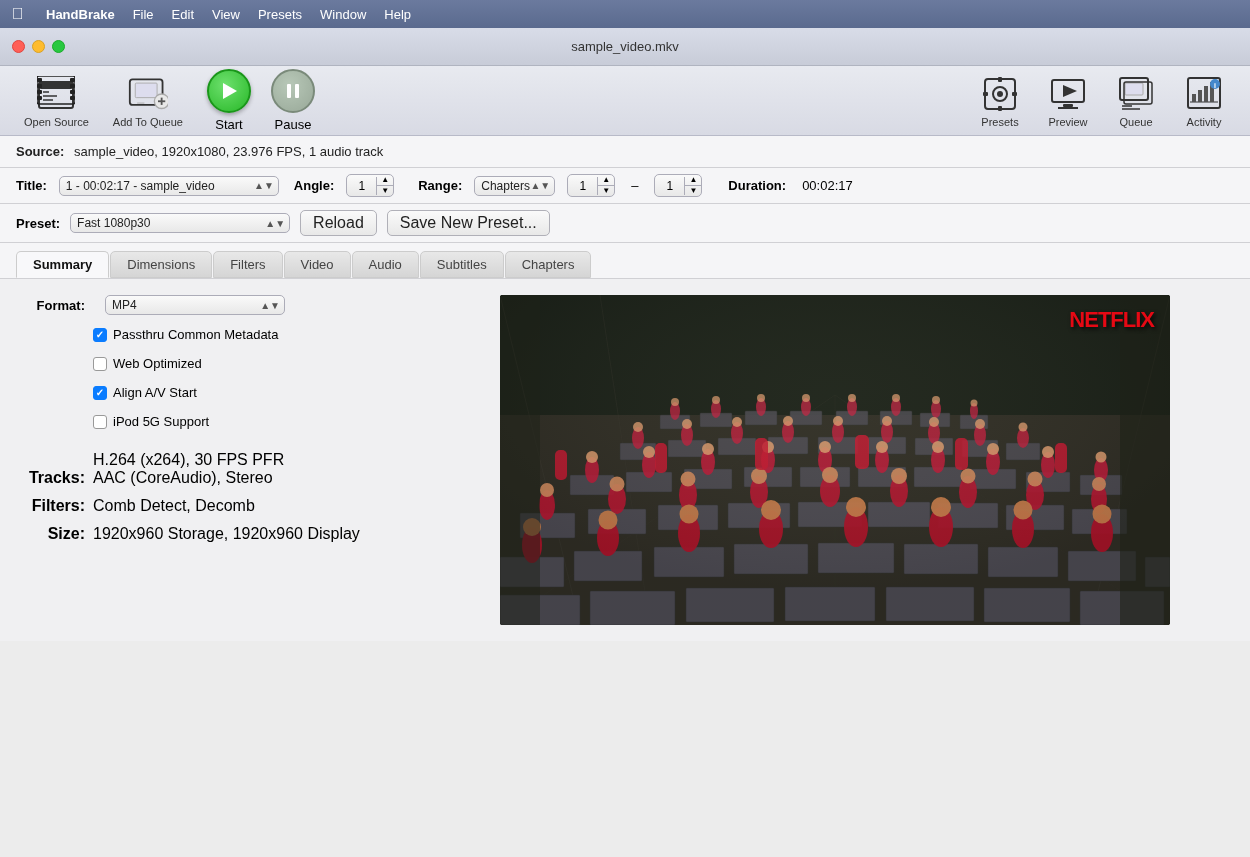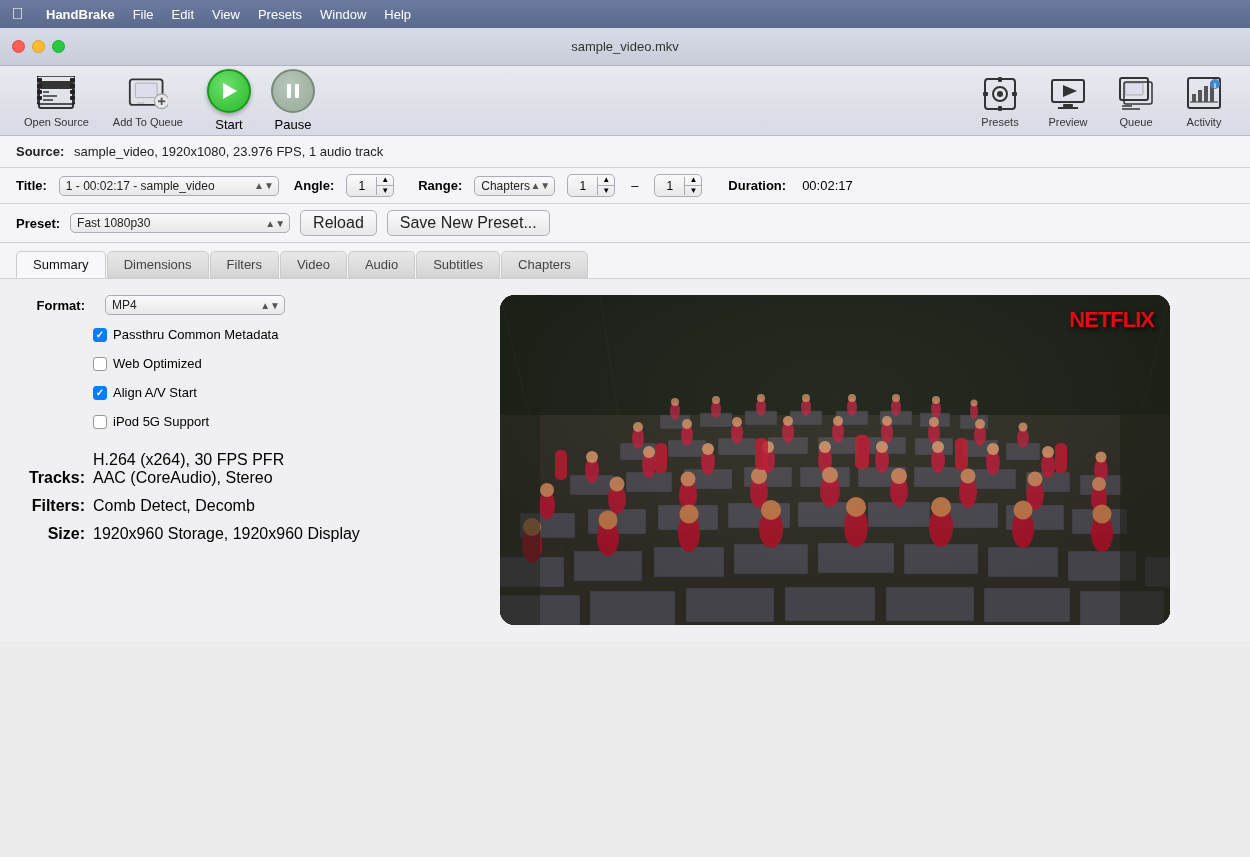--- a/index.html
+++ b/index.html
@@ -249,21 +249,21 @@
       background: linear-gradient(180deg, #e8e8e8, #d5d5d5);
       color: #444;
       border-radius: 5px 5px 0 0;
       margin-right: 1px;
       position: relative;
     }
     .tab.active {
       background: #f8f8fa;
       border-bottom-color: #f8f8fa;
       color: #111;
-      font-weight: 400;
+      font-weight: 700;
     }
 
     
     .main-content {
       background: #f0f0f2;
       flex: 1;
       padding: 16px 20px;
       display: flex;
       gap: 20px;
     }
@@ -330,21 +330,21 @@
 
     
     .preview-area {
       flex: 1;
       display: flex;
       align-items: flex-start;
     }
     .preview-img {
       width: 670px;
       height: 330px;
-      border-radius: 15px;
+      border-radius: 3px;
       overflow: hidden;
       position: relative;
       background: #1a1a1a;
     }
 
     
     .netflix-scene {
       width: 100%;
       height: 100%;
       background: linear-gradient(160deg, #2a3028 0%, #1e2a1e 30%, #252520 60%, #1a1a18 100%);

